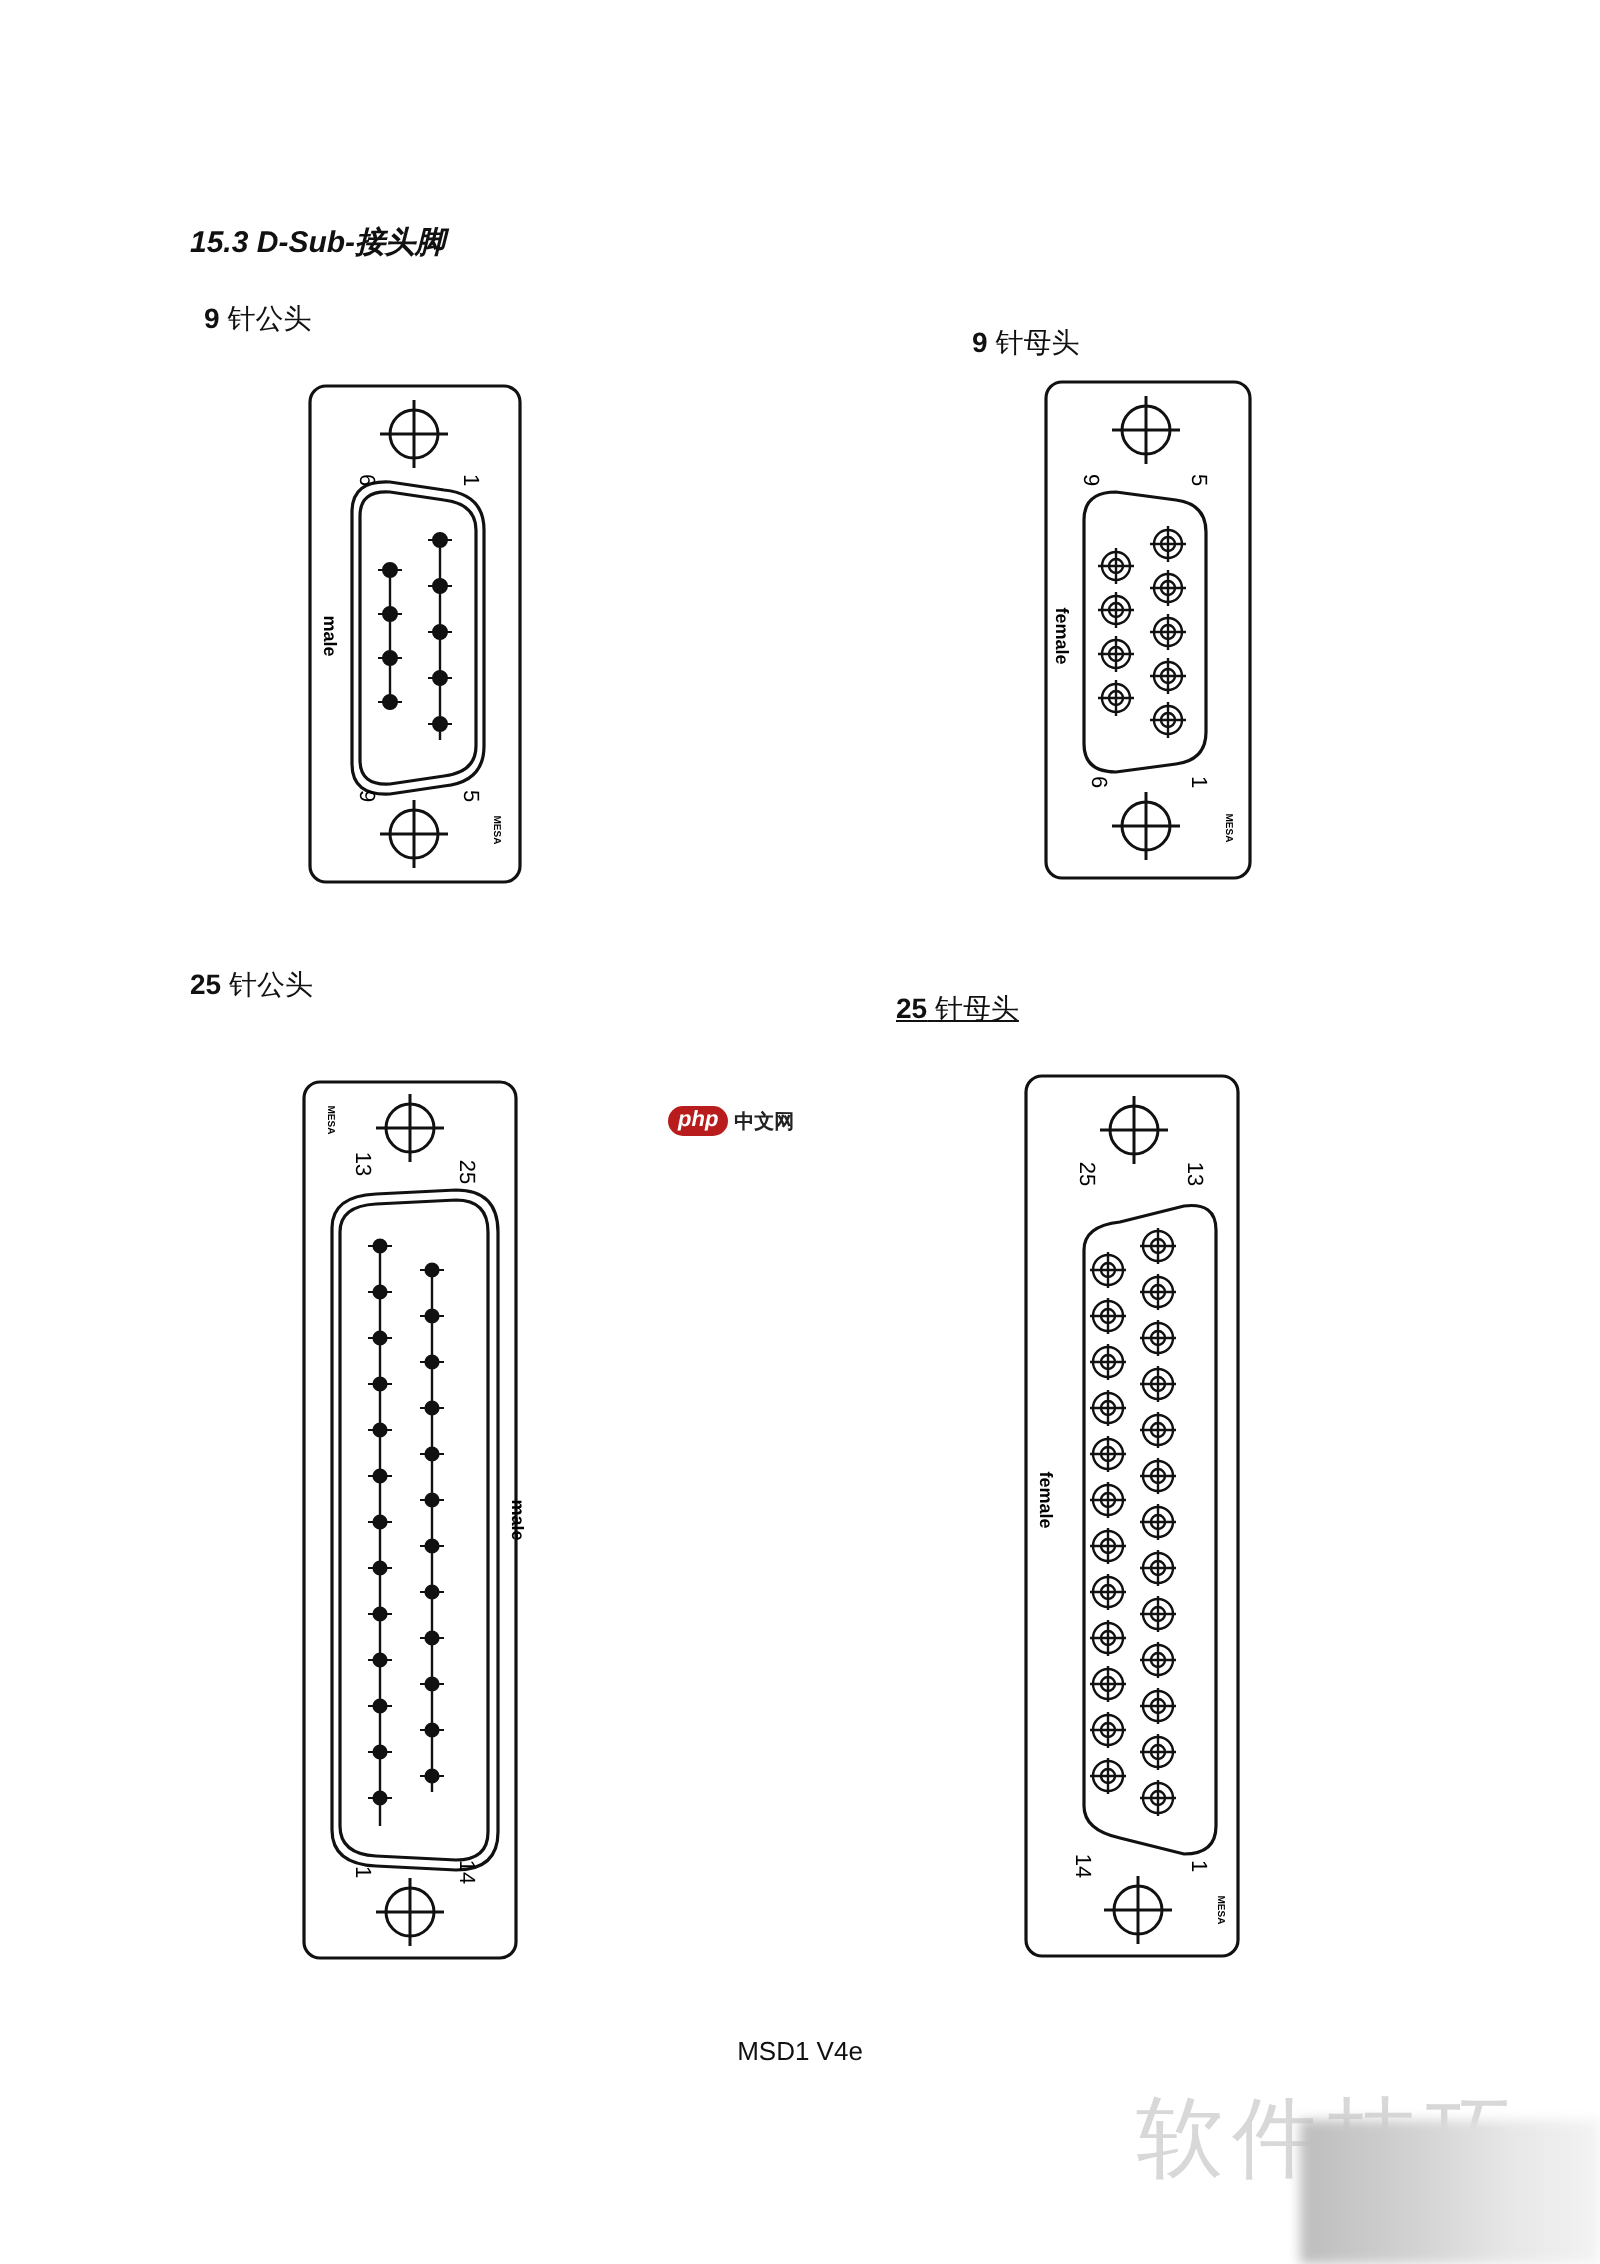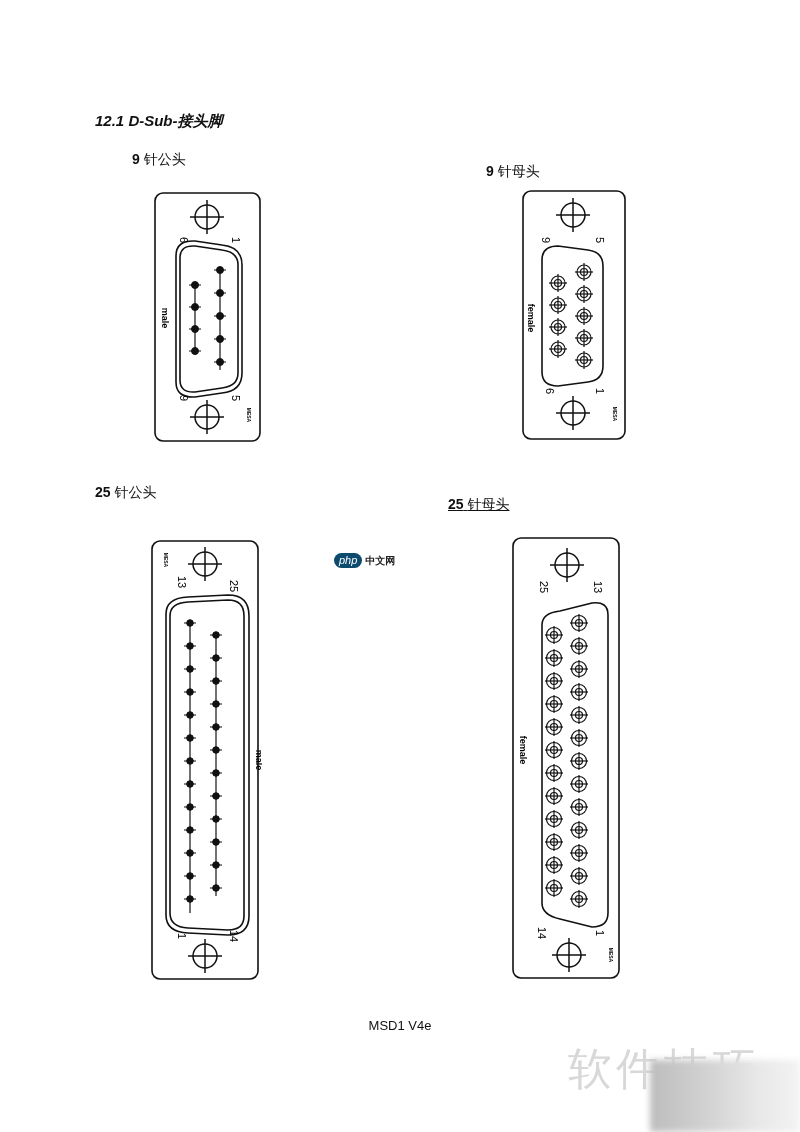--- a/index.html
+++ b/index.html
@@ -9,44 +9,44 @@
   }
   .abs { position: absolute; }
   .section-title {
     left: 95px; top: 112px; font-size: 15px; font-weight: bold; font-style: italic; color: #111;
   }
   .sub-label { font-size: 14px; color: #111; }
   .sub-label .num { font-weight: bold; }
   .footer { left: 0; width: 800px; top: 1018px; text-align: center; font-size: 13px; color: #111; }
   .watermark-logo { left: 334px; top: 553px; display: flex; align-items: center; gap: 3px; }
   .php-badge {
-    background: #0c4a6e; color: #fff; font-style: italic; font-weight: normal; font-size: 11px;
+    background: #b91c1c; color: #fff; font-style: italic; font-weight: bold; font-size: 11px;
     border-radius: 9px; padding: 1px 5px; line-height: 13px; text-align: center;
   }
   .php-cn { font-size: 10px; color: #222; font-weight: bold; }
   .watermark-bottom {
     left: 568px; top: 1040px; font-size: 44px; color: #d8d8d8; letter-spacing: 4px;
     font-family: "DejaVu Sans", sans-serif;
   }
   .blur-block {
     left: 650px; top: 1060px; width: 150px; height: 72px;
     background: linear-gradient(90deg, #bdbdbd 0%, #d3d3d3 40%, #e7e7e7 70%, #f3f3f3 100%);
     filter: blur(3px);
   }
   svg text { font-family: "Liberation Sans", sans-serif; }
 </style>
 </head>
 <body>
 
 <div class="abs section-title">
-  <span>12.1</span>
+  <span>15.3</span>
   <span>D-Sub-接头脚</span>
 </div>
 
-<div class="abs sub-label" style="left:132px; top:151px;">
+<div class="abs sub-label" style="left:102px; top:151px;">
   <span class="num">9</span>
   <span>针公头</span>
 </div>
 <div class="abs sub-label" style="left:486px; top:163px;">
   <span class="num">9</span>
   <span>针母头</span>
 </div>
 <div class="abs sub-label" style="left:95px; top:484px;">
   <span class="num">25</span>
   <span>针公头</span>

